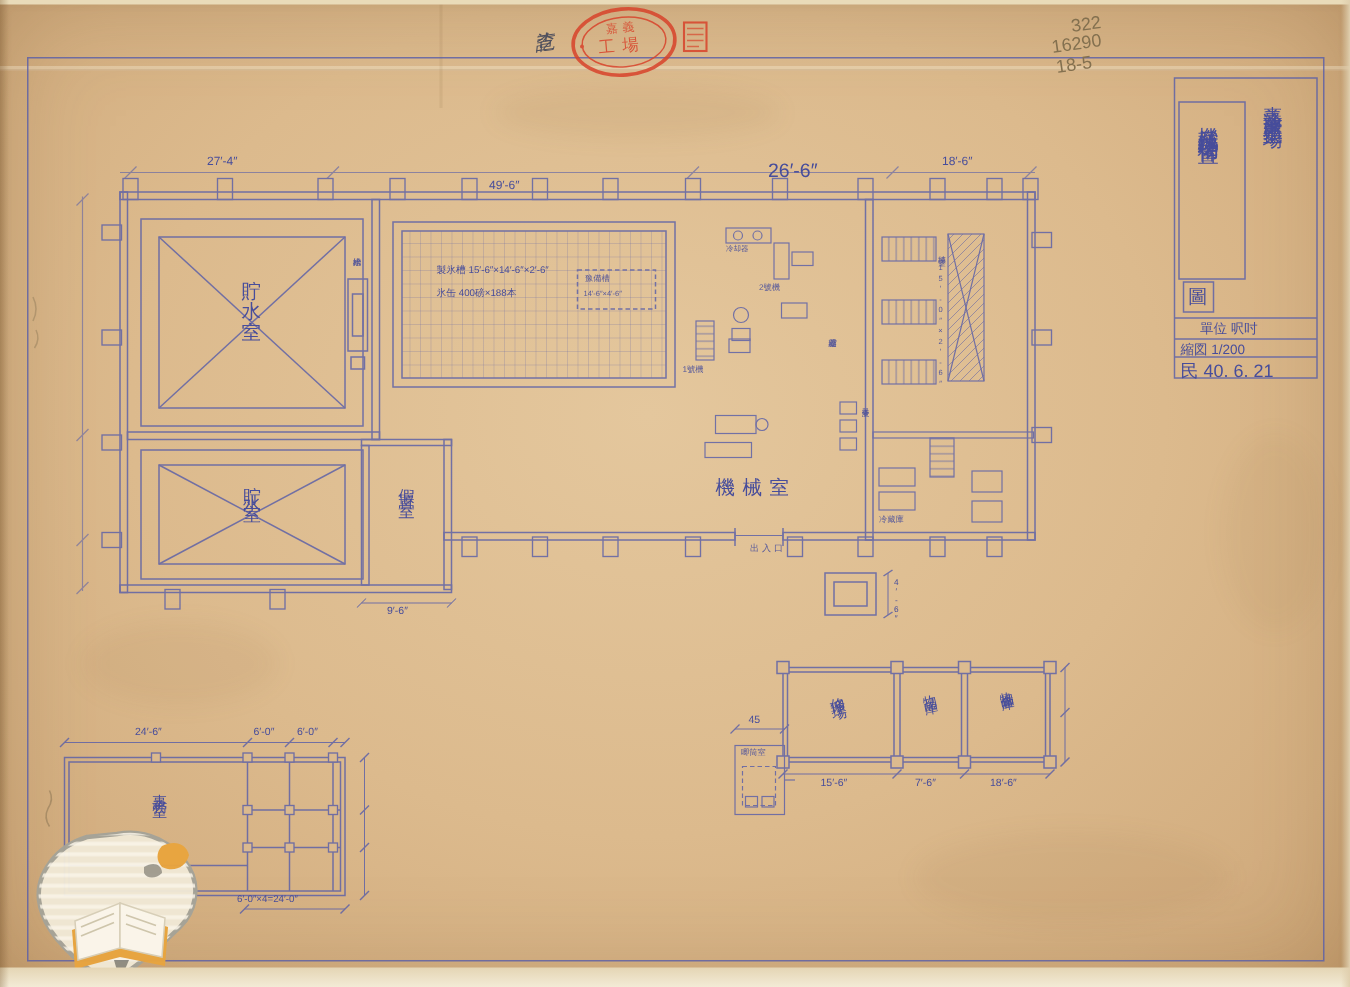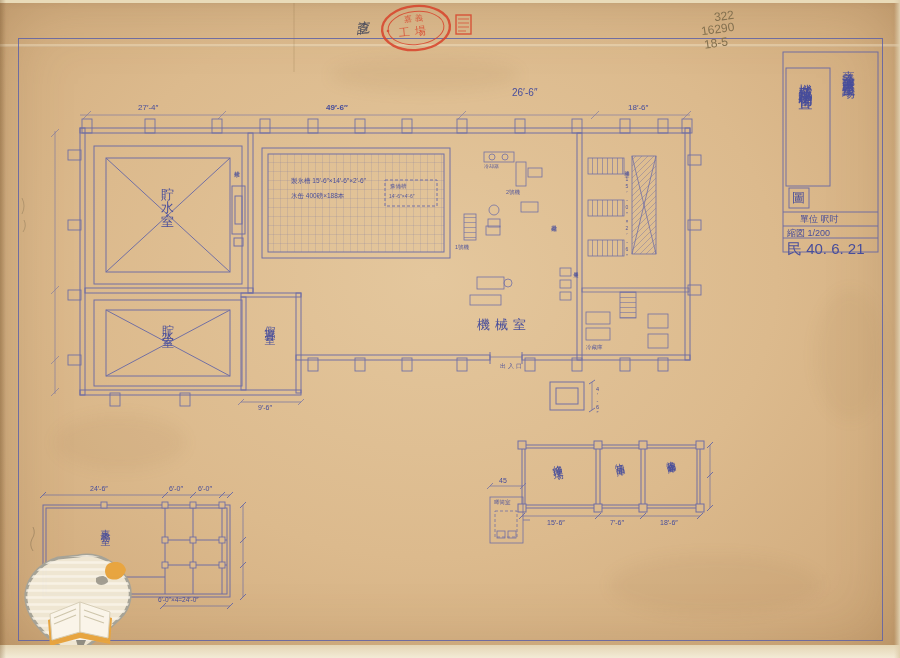--- a/index.html
+++ b/index.html
@@ -317,21 +317,21 @@
 
   <div class="lbl v" style="left:354px;top:11px;font-size:13px;color:#3a4057;transform:rotate(-8deg);font-style:italic;opacity:.85;">查訖</div>
   <div class="lbl red" style="left:404px;top:15px;font-size:8px;letter-spacing:3px;transform:rotate(-5deg);opacity:.8;">嘉義</div>
   <div class="lbl red" style="left:399px;top:26px;font-size:11px;letter-spacing:5px;transform:rotate(-5deg);opacity:.85;">工場</div>
 
   <div class="lbl v" style="left:842px;top:60px;font-size:13px;letter-spacing:2px;">嘉義冷凍廠嘉義工場</div>
   <div class="lbl v" style="left:799px;top:73px;font-size:14px;letter-spacing:2px;">機械及建物佈置</div>
   <div class="lbl" style="left:792px;top:191px;font-size:13px;">圖</div>
   <div class="lbl" style="left:787px;top:215px;font-size:9px;margin-left:13px;">單位 呎吋</div>
   <div class="lbl" style="left:787px;top:229px;font-size:9px;">縮図 1/200</div>
-  <div class="lbl" style="left:787px;top:241px;font-size:15px;text-align:right;">民 40. 6. 21</div>
+  <div class="lbl" style="left:787px;top:241px;font-size:12px;text-align:right;">民 40. 6. 21</div>
 
   <div class="lbl v" style="left:161px;top:177px;font-size:13px;letter-spacing:13px;">貯水室</div>
   <div class="lbl v" style="left:162px;top:314px;font-size:12px;letter-spacing:6px;">貯水室</div>
   <div class="lbl v" style="left:264px;top:317px;font-size:11px;letter-spacing:4px;">假置室</div>
   <div class="lbl" style="left:477px;top:318px;font-size:13px;letter-spacing:5px;">機械室</div>
   <div class="lbl v" style="left:100px;top:521px;font-size:10px;letter-spacing:3px;">事務室</div>
   <div class="lbl v" style="left:550px;top:458px;font-size:10px;letter-spacing:2px;transform:rotate(-12deg);">修理場</div>
   <div class="lbl v" style="left:613px;top:456px;font-size:9px;letter-spacing:2px;transform:rotate(-12deg);">物品庫</div>
   <div class="lbl v" style="left:664px;top:454px;font-size:9px;letter-spacing:1px;transform:rotate(-12deg);">物品倉庫</div>
   <div class="lbl tiny" style="left:494px;top:500px;font-size:5.5px;">唧筒室</div>
@@ -345,22 +345,22 @@
   <div class="lbl tiny" style="left:500px;top:363px;font-size:6px;letter-spacing:2px;">出入口</div>
   <div class="lbl v tiny" style="left:624px;top:166px;font-size:5px;letter-spacing:1px;">凍結室 15′-0″×2′-6″</div>
   <div class="lbl tiny" style="left:586px;top:345px;font-size:5.5px;">冷藏庫</div>
 
   <div class="lbl" style="left:291px;top:178px;font-size:6.5px;">製氷槽 15′-6″×14′-6″×2′-6″</div>
   <div class="lbl" style="left:291px;top:193px;font-size:6.5px;">氷缶 400磅×188本</div>
   <div class="lbl tiny" style="left:390px;top:184px;font-size:5.5px;">豫備槽</div>
   <div class="lbl tiny" style="left:389px;top:194px;font-size:5px;">14′-6″×4′-6″</div>
 
   <div class="lbl" style="left:138px;top:104px;font-size:8px;">27′-4″</div>
-  <div class="lbl" style="left:326px;top:104px;font-size:8px;font-weight:bold;">49′-6″</div>
-  <div class="lbl" style="left:512px;top:88px;font-size:10px;">26′-6″</div>
+  <div class="lbl" style="left:326px;top:120px;font-size:8px;">49′-6″</div>
+  <div class="lbl" style="left:512px;top:107px;font-size:13px;">26′-6″</div>
   <div class="lbl" style="left:628px;top:104px;font-size:8px;">18′-6″</div>
   <div class="lbl" style="left:258px;top:404px;font-size:7px;">9′-6″</div>
   <div class="lbl v" style="left:594px;top:386px;font-size:5.5px;">4′-6″</div>
   <div class="lbl" style="left:499px;top:477px;font-size:7px;">45</div>
   <div class="lbl" style="left:547px;top:519px;font-size:7px;">15′-6″</div>
   <div class="lbl" style="left:610px;top:519px;font-size:7px;">7′-6″</div>
   <div class="lbl" style="left:660px;top:519px;font-size:7px;">18′-6″</div>
   <div class="lbl" style="left:90px;top:485px;font-size:7px;">24′-6″</div>
   <div class="lbl" style="left:169px;top:485px;font-size:7px;">6′-0″</div>
   <div class="lbl" style="left:198px;top:485px;font-size:7px;">6′-0″</div>

